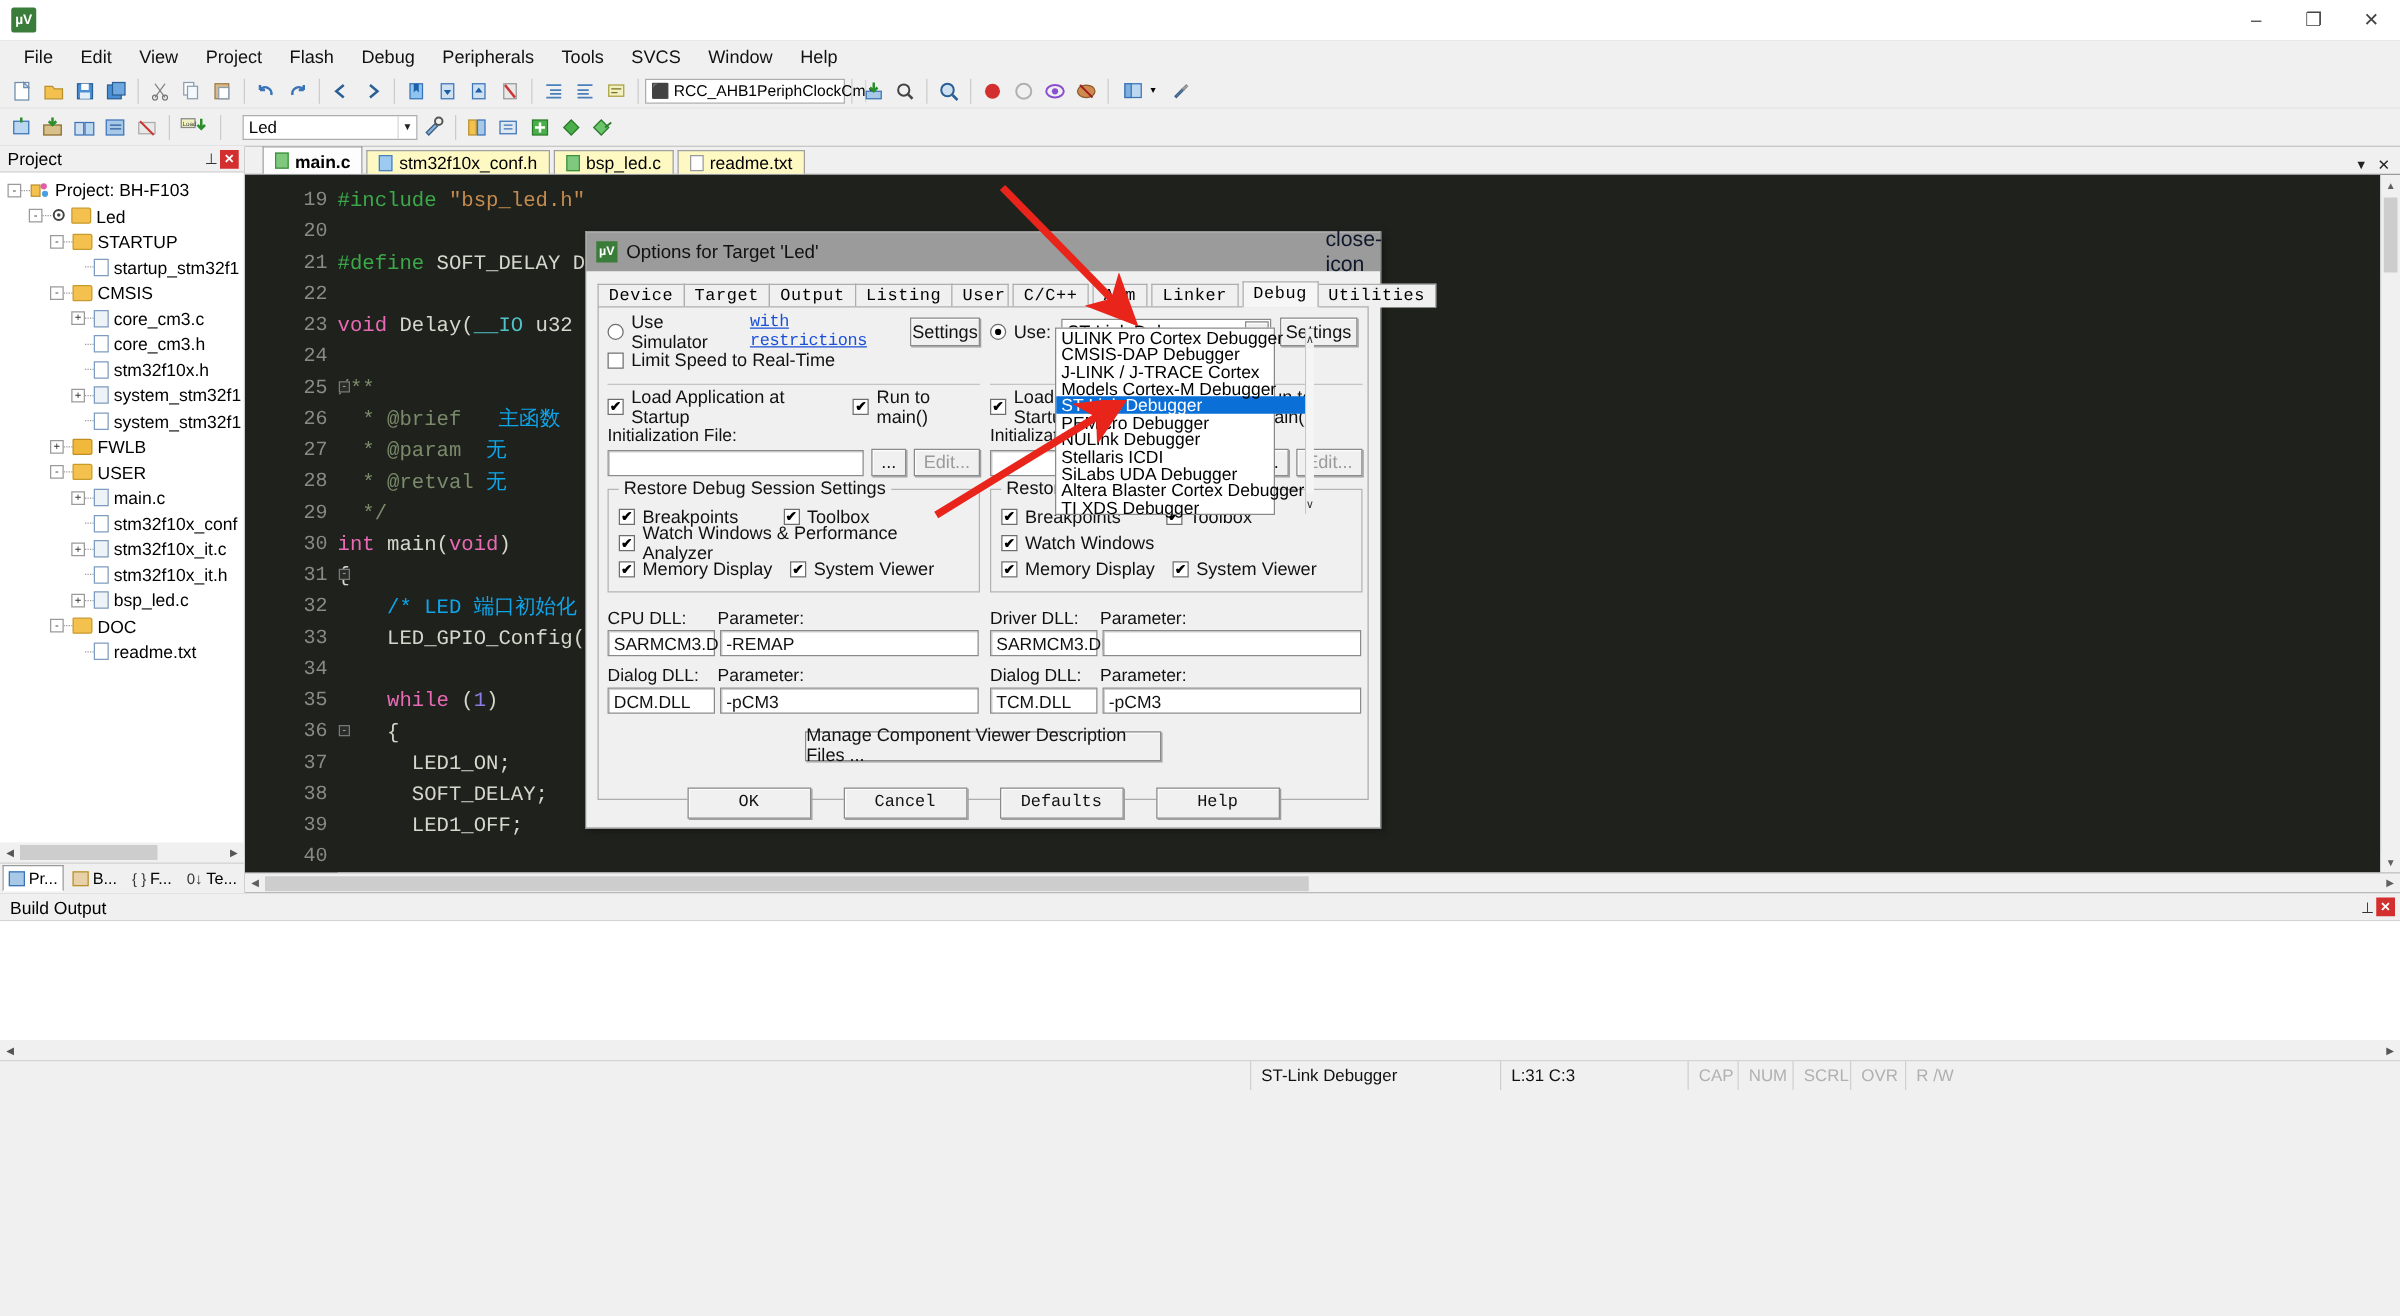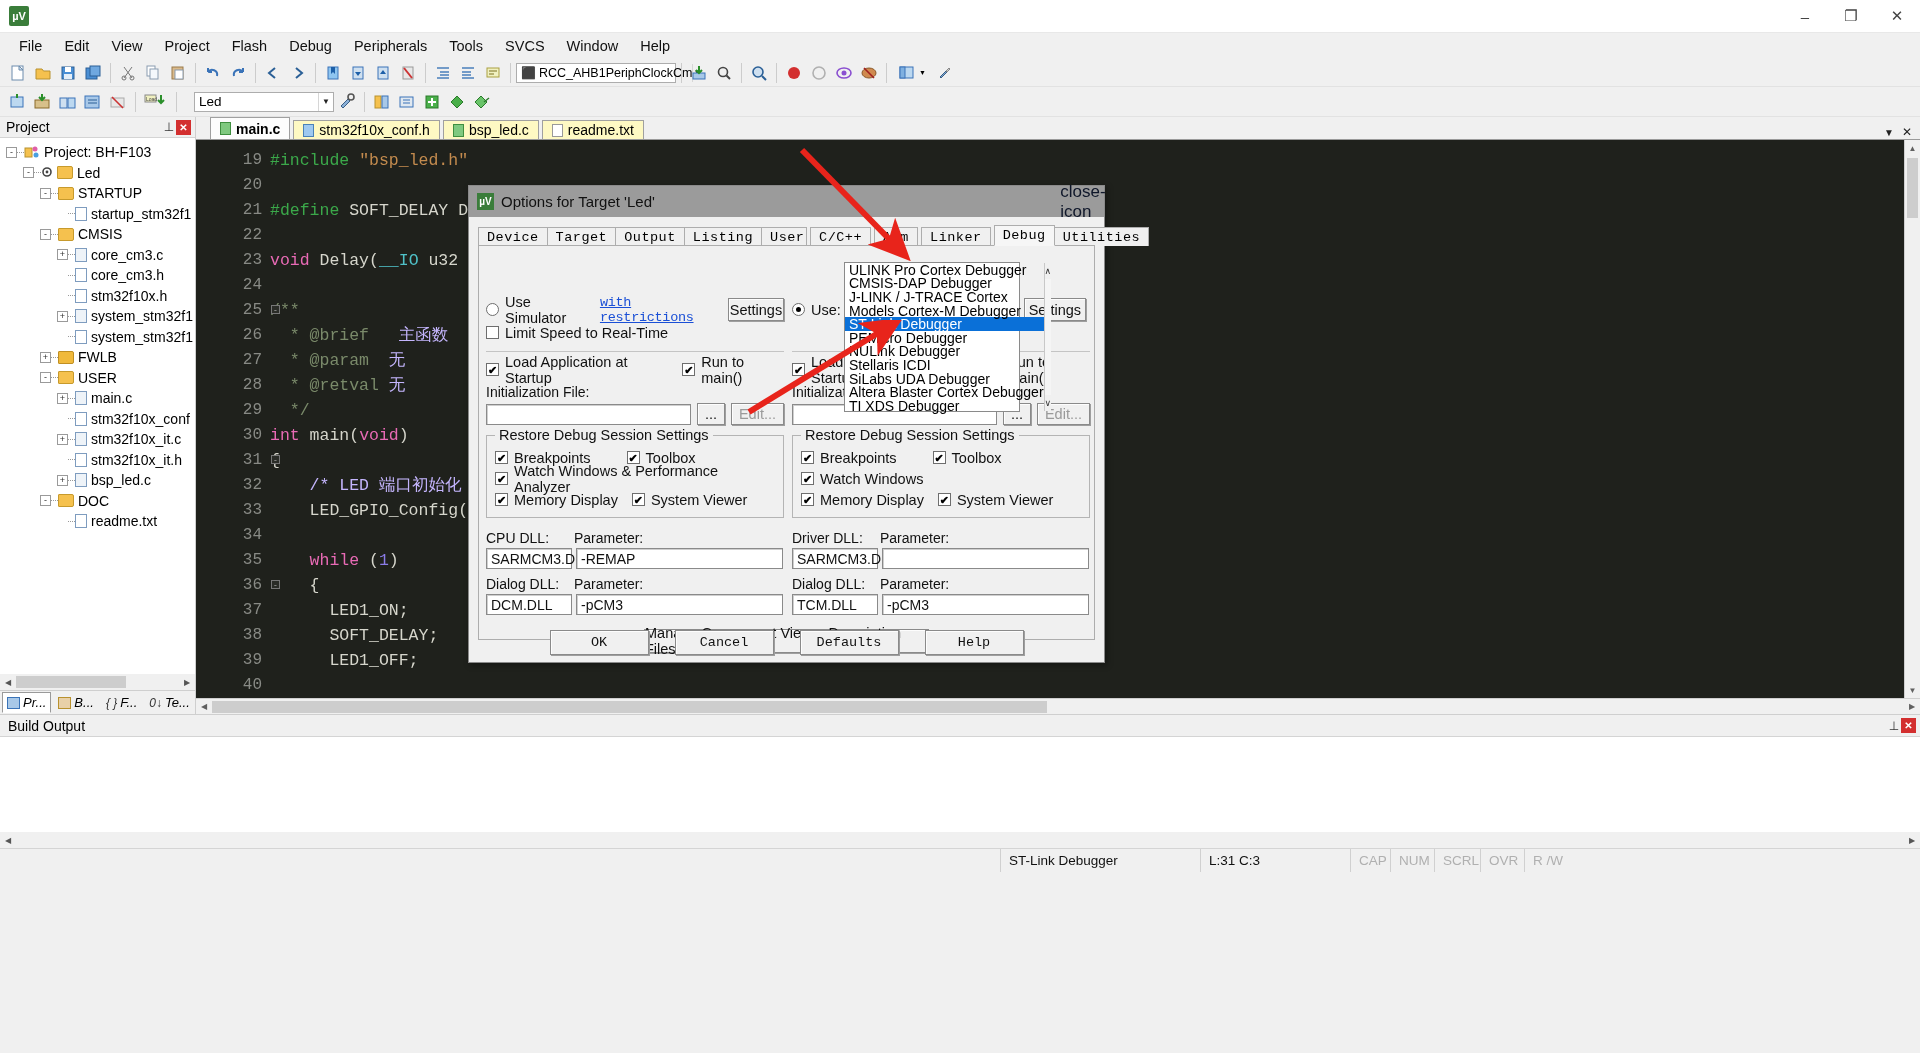--- a/index.html
+++ b/index.html
@@ -132,39 +132,39 @@
   .code {
     flex:1; padding-top:8px; color:#d6d6cc; font-family:"Liberation Mono", monospace;
     font-size:16.5px; line-height:25px; white-space:pre; overflow:hidden;
   }
   .kw { color:#e86ab5; }
   .kw2 { color:#4fc1c8; }
   .pre { color:#3ba84a; }
   .str { color:#c38b4e; }
   .num { color:#8b7ce8; }
   .cmt { color:#7a8a6a; }
-  .cmt2 { color:#c4b5fd; }
+  .cmt2 { color:#0ea5e9; }
   .vbar {
     width:16px; background:#f0f0f0; border-left:1px solid #cfcfcf;
     display:flex; flex-direction:column; flex:none;
   }
   .vbar .arr { height:16px; background:#f0f0f0; display:flex; align-items:center;
                justify-content:center; font-size:8px; color:#606060;}
   .vbar .thumb { height:60px; background:#cdcdcd; margin:2px; }
   .hbar {
     height:16px; background:#f0f0f0; border-top:1px solid #cfcfcf;
     display:flex; align-items:center;
   }
   .hbar .arr { width:16px; display:flex; align-items:center; justify-content:center;
                font-size:8px; color:#606060; }
   .hthumb { height:12px; background:#cdcdcd; }
 
   
   .sbtabs { height:24px; background:#f0f0f0; display:flex; align-items:center;
-            border-top:1px solid #cfcfcf; padding-left:2px; gap:2px;font-style:italic; }
+            border-top:1px solid #cfcfcf; padding-left:2px; gap:2px; }
   .sbtab { display:flex; align-items:center; gap:3px; font-size:13px; padding:2px 4px;
            border:1px solid transparent; }
   .sbtab.active { background:#fff; border:1px solid #9a9a9a; border-bottom-color:#fff; }
   .sb-scroll { height:16px; background:#f0f0f0; display:flex; align-items:center; }
 
   
   .buildpanel { height:auto; background:#fff; border-top:1px solid #cfcfcf; }
   .build-head {
     height:22px; background:#f0f0f0; display:flex; align-items:center;
     font-size:14px; padding-left:8px; border-bottom:1px solid #d4d4d4;
@@ -204,21 +204,21 @@
     height:19px; padding:0 8px; display:flex; align-items:center;
     border:1px solid #adadad; background:#f0f0f0; border-bottom:none;
     margin-right:-1px; letter-spacing:.5px;
   }
   .dtab.active { height:21px; background:#f6f6f6; border-bottom:1px solid #f6f6f6;
                  position:relative; z-index:3; }
   .tab-content {
     border:1px solid #adadad; background:#f0f0f0; height:395px; padding:8px 7px;
     position:relative; margin-top:-1px;
   }
-  .two-col { display:flex; gap:8px;margin-top:44px; }
+  .two-col { display:flex; gap:8px; }
   .col { width:302px; }
   .row { display:flex; align-items:center; height:23px; }
   .radio {
     width:13px; height:13px; border-radius:50%; border:1px solid #6e6e6e;
     background:#fff; display:inline-flex; align-items:center; justify-content:center;
     margin-right:6px; flex:none;
   }
   .radio.on::after { content:''; width:5px; height:5px; border-radius:50%; background:#000; }
   .cb {
     width:13px; height:13px; border:1px solid #6e6e6e; background:#fff;

